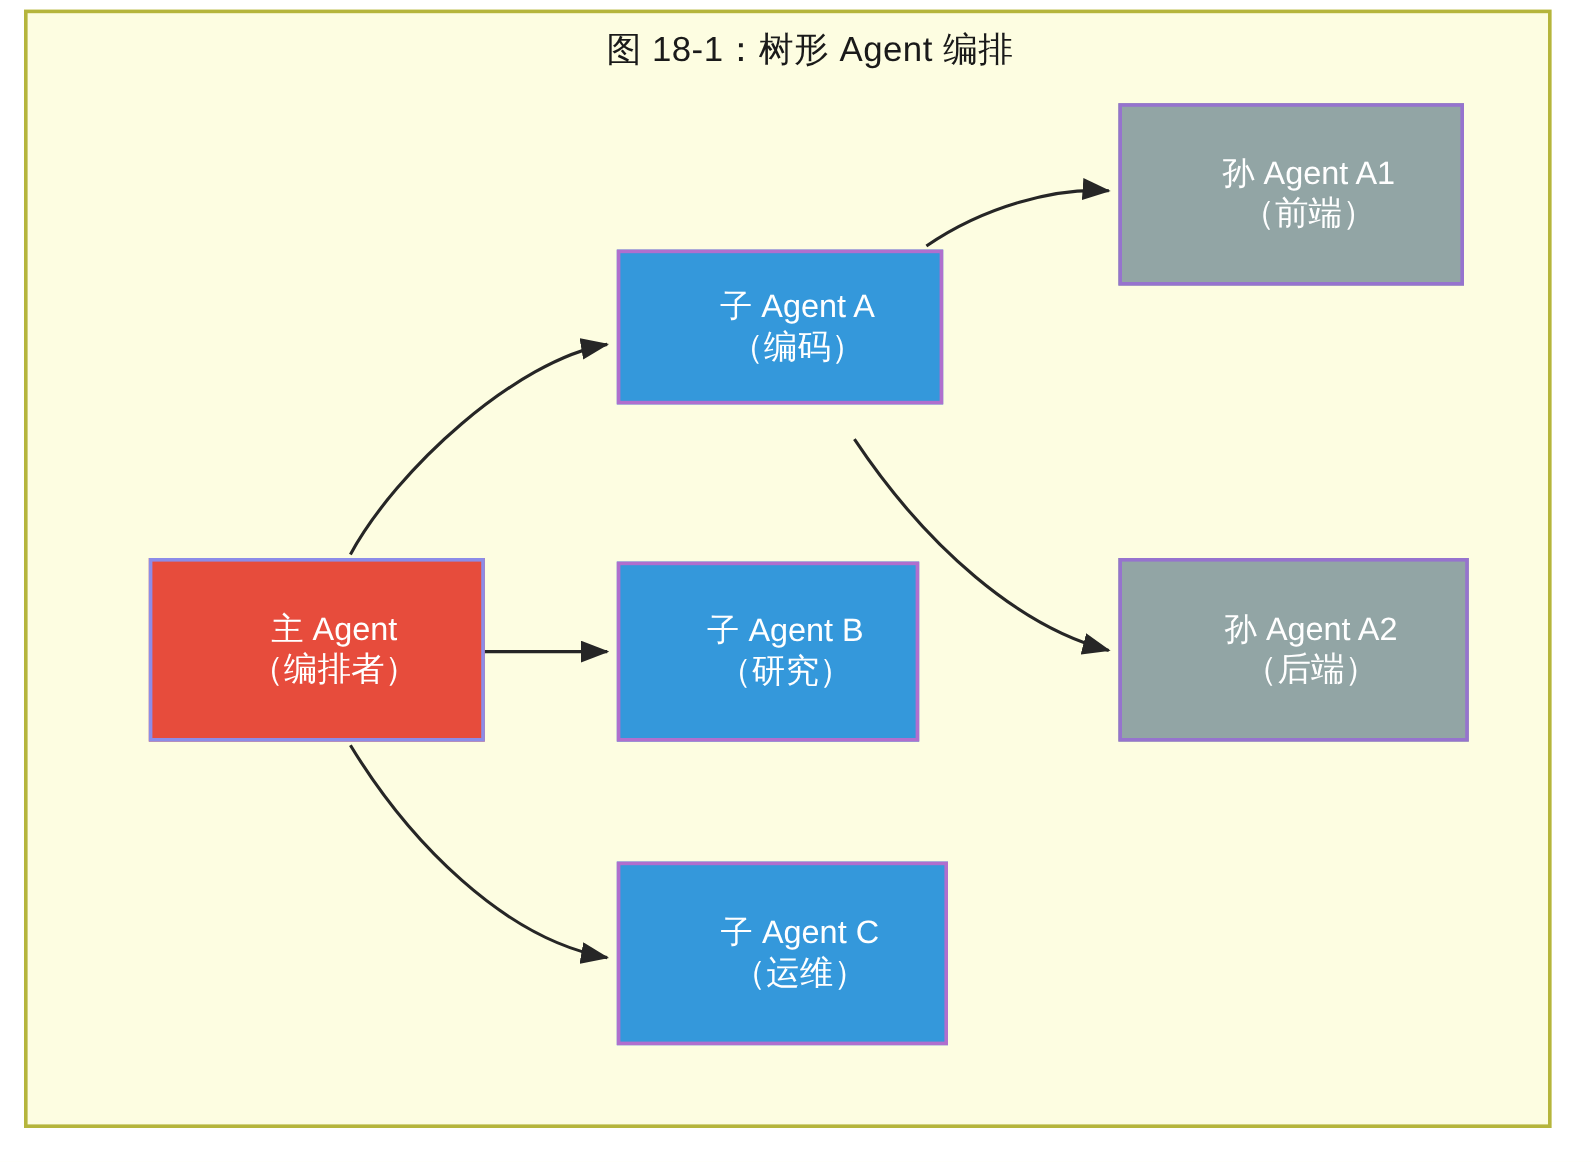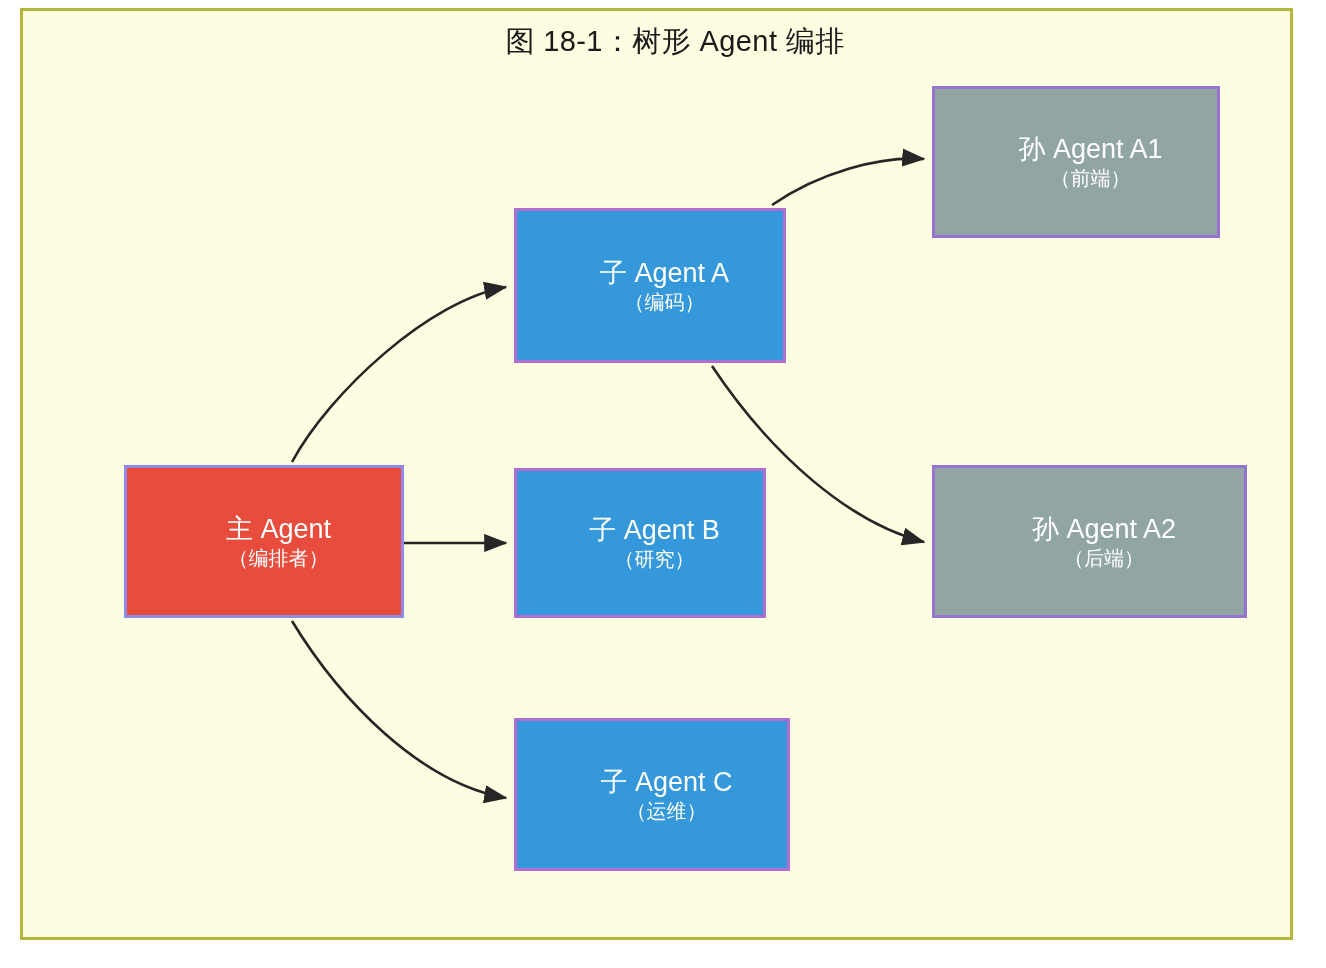--- a/index.html
+++ b/index.html
@@ -43,21 +43,21 @@
     display: flex;
     flex-direction: column;
     align-items: center;
     justify-content: center;
     color: #ffffff;
     line-height: 1.22;
     text-align: center;
     padding-left: 29px;
   }
   .node .line1 { font-size: 27px; }
-  .node .line2 { font-size: 20px; }
+  .node .line2 { font-size: 28px; }
   .node-root {
     background: #e74c3c;
     border: 3px solid #8c8ce8;
     margin-left: 36px;
   }
   .node-child {
     background: #3498db;
     border: 3px solid #b06fce;
   }
   .node-grandchild {
@@ -98,38 +98,38 @@
     <path d="M 772 205 C 820 172 880 156 924 159" fill="none" stroke="#262626" stroke-width="2.6" marker-end="url(#arrowhead)"></path>
 
     <path d="M 712 366 C 772 456 850 523 924 542" fill="none" stroke="#262626" stroke-width="2.6" marker-end="url(#arrowhead)"></path>
   </svg>
 
   <div class="node node-root" style="left:88px; top:465px; width:280px; height:153px;">
     <span class="line1">主 Agent</span>
     <span class="line2">（编排者）</span>
   </div>
 
-  <div class="node node-child" style="left:514px; top:208px; width:272px; height:155px;align-items:center;">
+  <div class="node node-child" style="left:514px; top:208px; width:272px; height:129px;align-items:center;">
     <span class="line1">子 Agent A</span>
     <span class="line2">（编码）</span>
   </div>
 
   <div class="node node-child" style="left:514px; top:468px; width:252px; height:150px;">
     <span class="line1">子 Agent B</span>
     <span class="line2">（研究）</span>
   </div>
 
   <div class="node node-child" style="left:514px; top:718px; width:276px; height:153px;">
     <span class="line1">子 Agent C</span>
     <span class="line2">（运维）</span>
   </div>
 
   <div class="node node-grandchild" style="left:932px; top:86px; width:288px; height:152px;">
     <span class="line1">孙 Agent A1</span>
     <span class="line2">（前端）</span>
   </div>
 
-  <div class="node node-grandchild" style="left:932px; top:465px; width:315px; height:153px;">
+  <div class="node node-grandchild" style="left:932px; top:465px; width:292px; height:153px;">
     <span class="line1">孙 Agent A2</span>
     <span class="line2">（后端）</span>
   </div>
 
 </div>
 
 </body></html>

